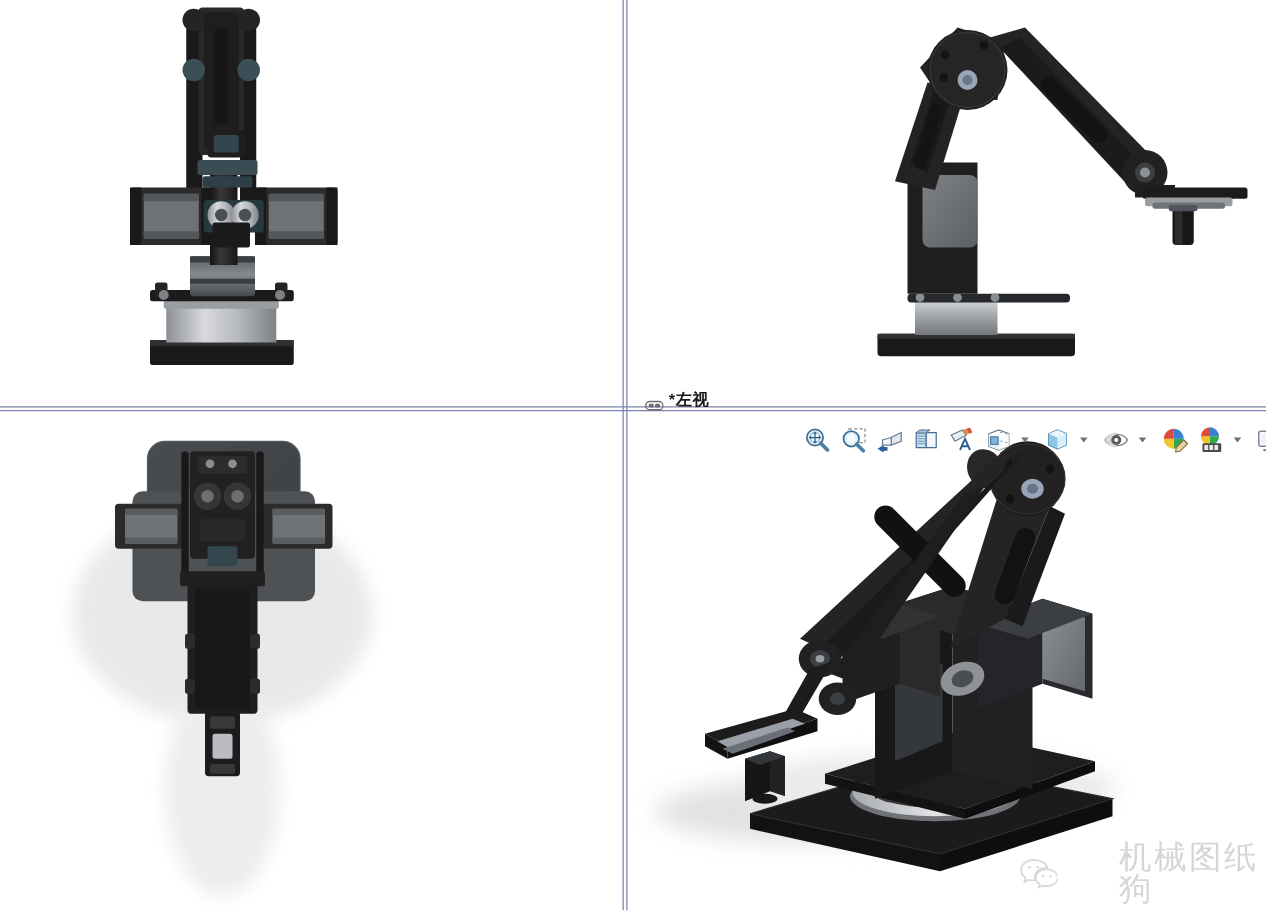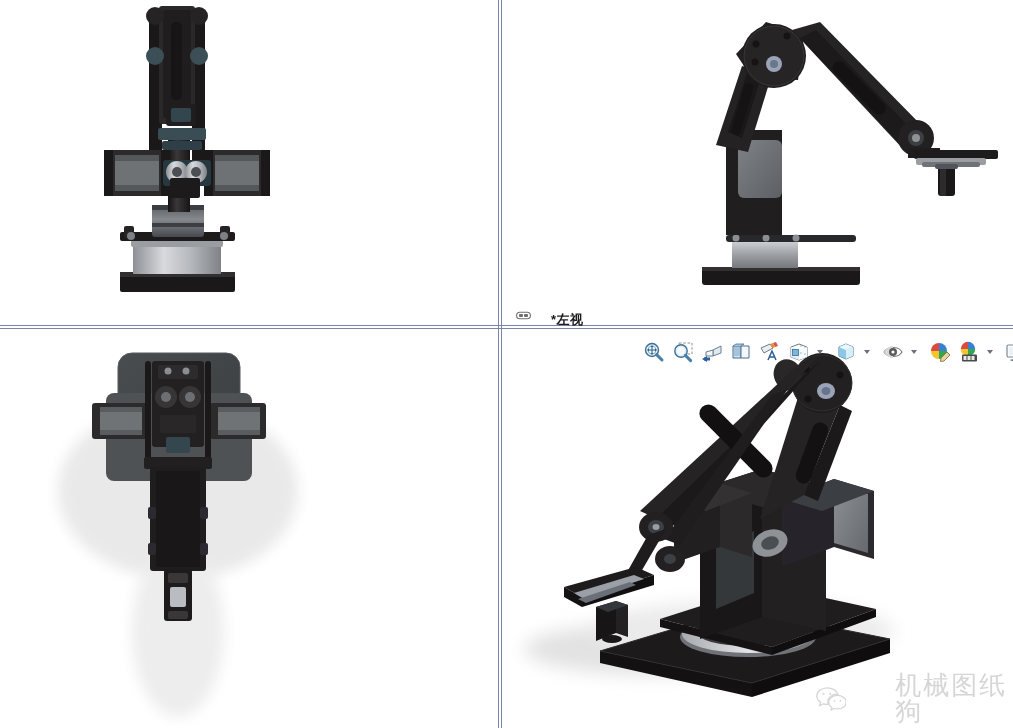--- a/index.html
+++ b/index.html
@@ -24,21 +24,21 @@
   .div-v .ln.a{left:1px;}
   .div-v .ln.b{left:4px;}
   .div-h{left:0;top:324px;width:1013px;height:7px;}
   .div-h .ln{position:absolute;left:0;width:100%;height:1px;background:#7a83a8;}
   .div-h .ln.a{top:1px;}
   .div-h .ln.b{top:4px;}
 
   
   .view-label{
     position:absolute;left:516px;top:311px;
-    display:flex;align-items:flex-start;gap:20px;
+    display:flex;align-items:flex-end;gap:4px;
     font-size:12px;color:#1a1a1a;white-space:nowrap;
     letter-spacing:.5px;
   }
   .vl-icon{width:15px;height:9px;display:block;}
   .vl-text{font-weight:bold;font-size:13px;}
 
   
   .toolbar{
     position:absolute;left:640px;top:337px;
     height:30px;display:flex;align-items:center;gap:1px;

